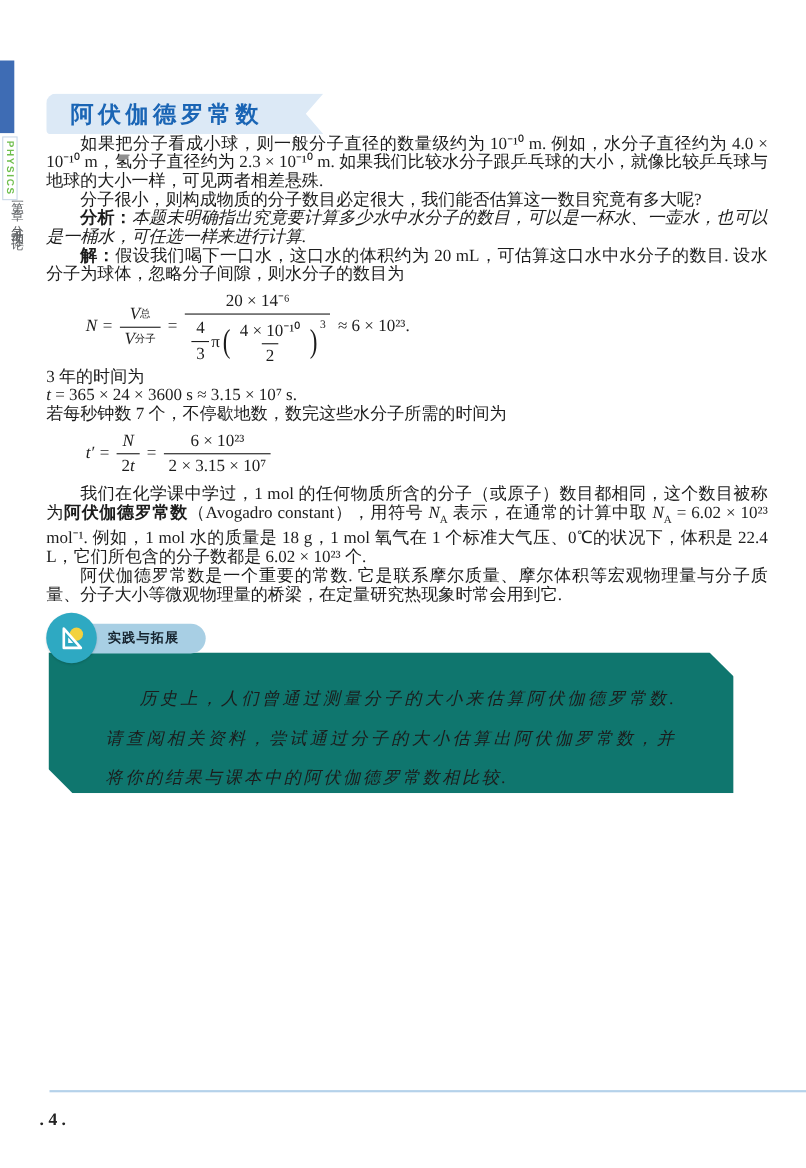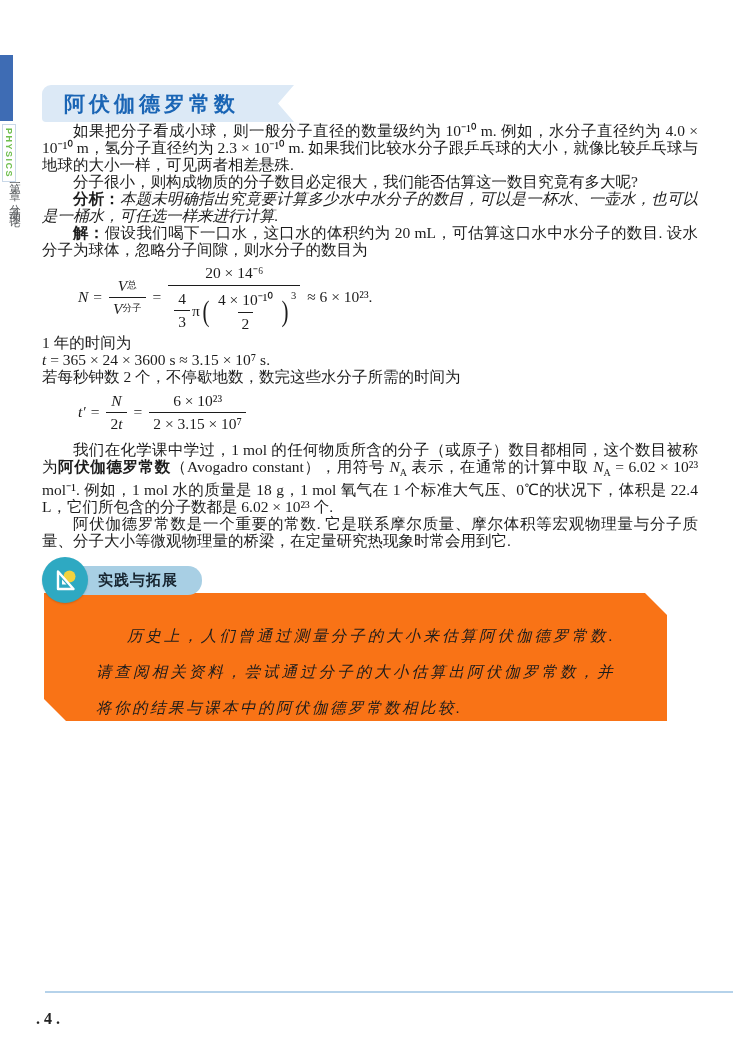--- a/index.html
+++ b/index.html
@@ -64,25 +64,25 @@
   .practice{position:relative;margin-top:8px;padding-top:36px;}
   .practice-header{position:absolute;top:0;left:0;display:flex;align-items:center;z-index:2;}
   .icon-circle{
     width:46px;height:46px;border-radius:50%;background:#2ea9c2;
     display:flex;align-items:center;justify-content:center;z-index:3;
     box-shadow:0 1px 2px rgba(0,0,0,0.15);
   }
   .pill{
     background:#a8cfe4;border-radius:6px 14px 14px 6px;
     padding:5px 24px 5px 40px;margin-left:-30px;
-    font-family:"Liberation Sans", sans-serif;font-weight:bold;font-size:15px;color:#16242f;
+    font-family:"Liberation Sans", sans-serif;font-weight:bold;font-size:12px;color:#16242f;
     letter-spacing:1px;
   }
   .practice-box{
-    margin-left:2px;width:623px;height:128px;background:#f97316;box-sizing:border-box;
+    margin-left:2px;width:623px;height:128px;background:#0f766e;box-sizing:border-box;
     clip-path:polygon(0 0,calc(100% - 22px) 0,100% 22px,100% 100%,22px 100%,0 calc(100% - 22px));
     padding:25px 52px 0 52px;
   }
   .practice-box p.para{line-height:36px;letter-spacing:2.5px;}
   
   .bottom-rule{position:absolute;left:45px;right:0;top:991px;height:2px;background:#b5d2ea;}
   .page-num{position:absolute;left:36px;top:1010px;font-size:16px;font-weight:bold;color:#222;}
 </style>
 </head>
 <body>
@@ -134,23 +134,23 @@
             <span class="den">2</span>
           </span>
           <span class="bigparen">)</span>
           <span class="pow">3</span>
         </span>
       </span>
     </span>
     <span class="op">≈ 6 × 10²³.</span>
   </div>
 
-  <p class="para sol"><span class="r-n">1 年的时间为</span></p>
+  <p class="para sol"><span class="r-n">3 年的时间为</span></p>
   <p class="para sol"><span class="r-v">t</span><span class="r-n"> = 365 × 24 × 3600 s ≈ 3.15 × 10⁷ s.</span></p>
-  <p class="para sol"><span class="r-n">若每秒钟数 2 个，不停歇地数，数完这些水分子所需的时间为</span></p>
+  <p class="para sol"><span class="r-n">若每秒钟数 7 个，不停歇地数，数完这些水分子所需的时间为</span></p>
 
   <div class="formula f2">
     <span class="mvar">t′</span>
     <span class="op">=</span>
     <span class="frac">
       <span class="num">
           <span class="mvar">N</span>
         </span>
       <span class="den">
           <span>2</span>

